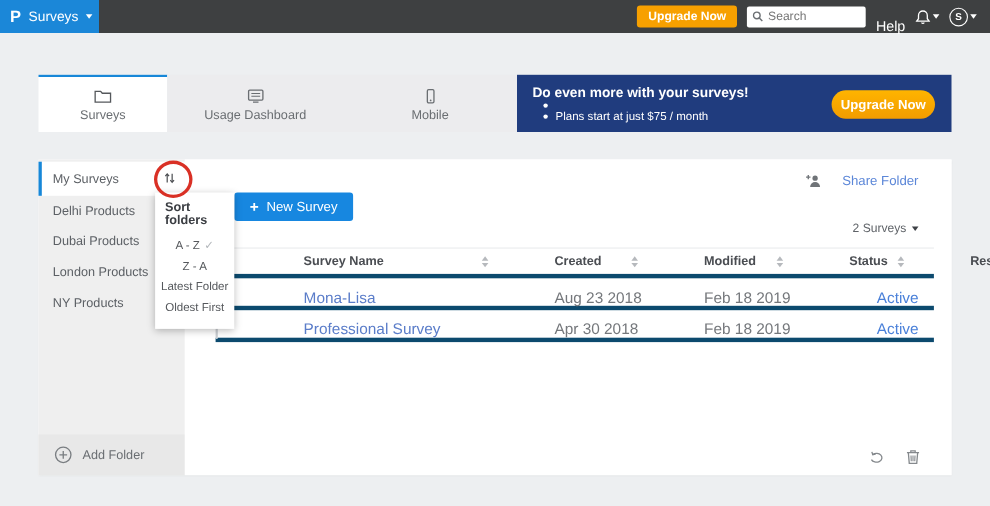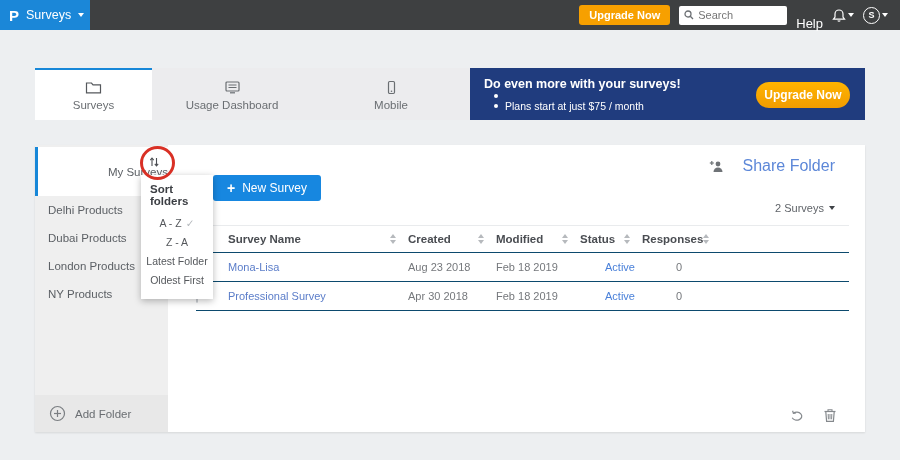--- a/index.html
+++ b/index.html
@@ -32,34 +32,34 @@
   .bullet-line { display:flex; align-items:center; gap:7px; font-size:10.5px; margin:2px 0 0 10px; }
   .dot { width:4px; height:4px; border-radius:50%; background:#fff; flex:0 0 auto; }
   .upgrade-pill { position:absolute; right:15px; top:14px; width:94px; height:26px; border:none; border-radius:13px;
       background:linear-gradient(#ffb400,#f29c00); color:#fff; font-weight:bold; font-size:12px; cursor:pointer; }
 
   
   .card { position:absolute; left:35px; top:145px; width:830px; height:287px; background:#fff; box-shadow:0 1px 2px rgba(0,0,0,.10); display:flex; }
 
   .sidebar { width:133px; background:#efefef; position:relative; flex:0 0 auto; }
   .folder-item { height:28px; display:flex; align-items:center; padding-left:13px; font-size:11.5px; color:#5c6065; cursor:pointer; }
-  .folder-item.active { background:#fff; border-left:3px solid #1787d8; height:49px; padding-left:10px; position:relative; margin-top:2px;justify-content:flex-end; }
+  .folder-item.active { background:#fff; border-left:3px solid #1787d8; height:31px; padding-left:10px; position:relative; margin-top:2px; }
   .sortbtn { position:absolute; right:5px; top:7px; width:18px; height:18px; background:transparent; border:none; cursor:pointer; padding:0; }
   .addfolder { position:absolute; left:0; bottom:0; width:100%; height:37px; background:#e8e8e8; display:flex; align-items:center; gap:9px; padding-left:14px; color:#6a6e72; font-size:11.5px; cursor:pointer; }
 
   .content { flex:1; position:relative; background:#fff; }
-  .sharefolder { position:absolute; top:12px; right:30px; display:flex; align-items:center; gap:18px; color:#5c87d8; font-size:16px; cursor:pointer; }
+  .sharefolder { position:absolute; top:12px; right:30px; display:flex; align-items:center; gap:18px; color:#5c87d8; font-size:12px; cursor:pointer; }
   .newsurvey { position:absolute; top:30px; left:45px; height:26px; background:#1787e0; color:#fff; border:none; border-radius:3px; font-size:12px; padding:0 14px; display:flex; align-items:center; gap:7px; cursor:pointer; }
   .newsurvey .plus { font-size:14px; font-weight:bold; line-height:1; }
   .surveycount { position:absolute; top:57px; right:30px; display:flex; align-items:center; gap:5px; color:#5f6periodo368; color:#5f6368; font-size:11px; cursor:pointer; }
 
   .tablewrap { position:absolute; left:28px; right:16px; top:80px; }
-  .trow { display:flex; align-items:center; border-bottom:1px solid #0c4a6e; }
+  .trow { display:flex; align-items:center; border-bottom:4px solid #0c4a6e;gap:48px; }
   .thead { height:28px; border-top:1px solid #e9ebed; color:#4a4d52; font-size:11.5px; font-weight:bold; }
-  .tbody-row { height:29px; font-size:11px; color:#75787c; }
+  .tbody-row { height:29px; font-size:14px; color:#75787c;align-items:flex-end; }
   .col-check { width:32px; flex:0 0 auto; }
   .col-name { width:180px; flex:0 0 auto; }
   .col-created { width:88px; flex:0 0 auto; }
   .col-modified { width:84px; flex:0 0 auto; }
   .col-status { width:62px; flex:0 0 auto; }
   .col-resp { width:74px; flex:0 0 auto; }
   .th { display:flex; align-items:center; justify-content:space-between; padding-right:12px; }
   .sortarrows i { display:block; width:0; height:0; border-left:3px solid transparent; border-right:3px solid transparent; }
   .sortarrows .up { border-bottom:4px solid #b6b9bd; margin-bottom:2px; }
   .sortarrows .dn { border-top:4px solid #b6b9bd; }

